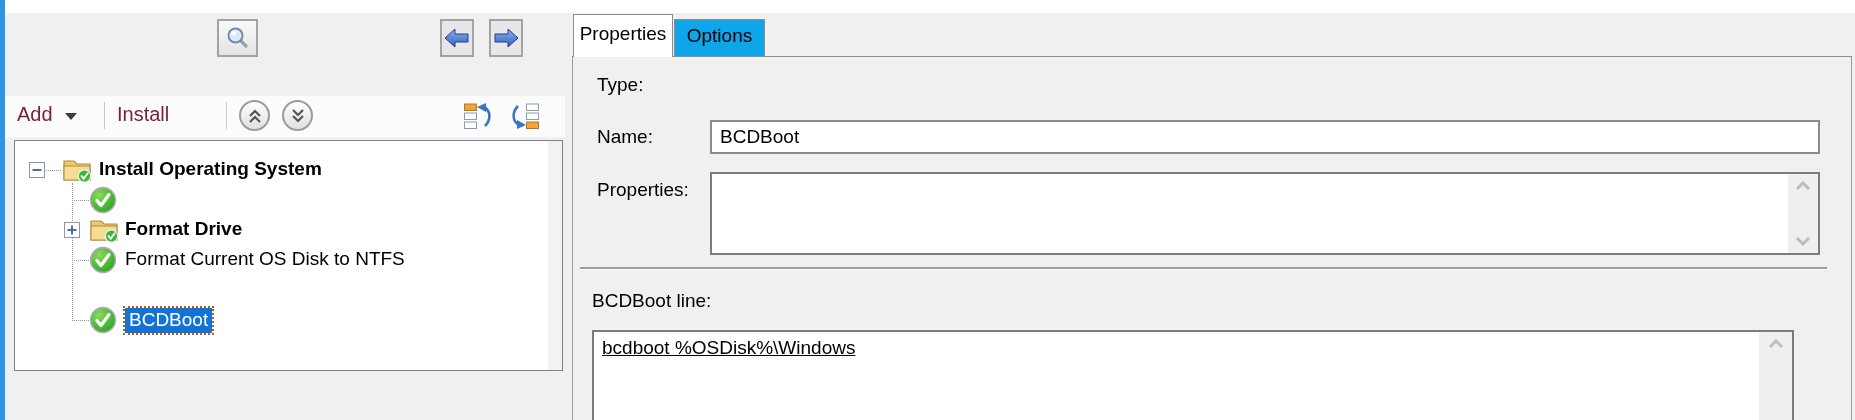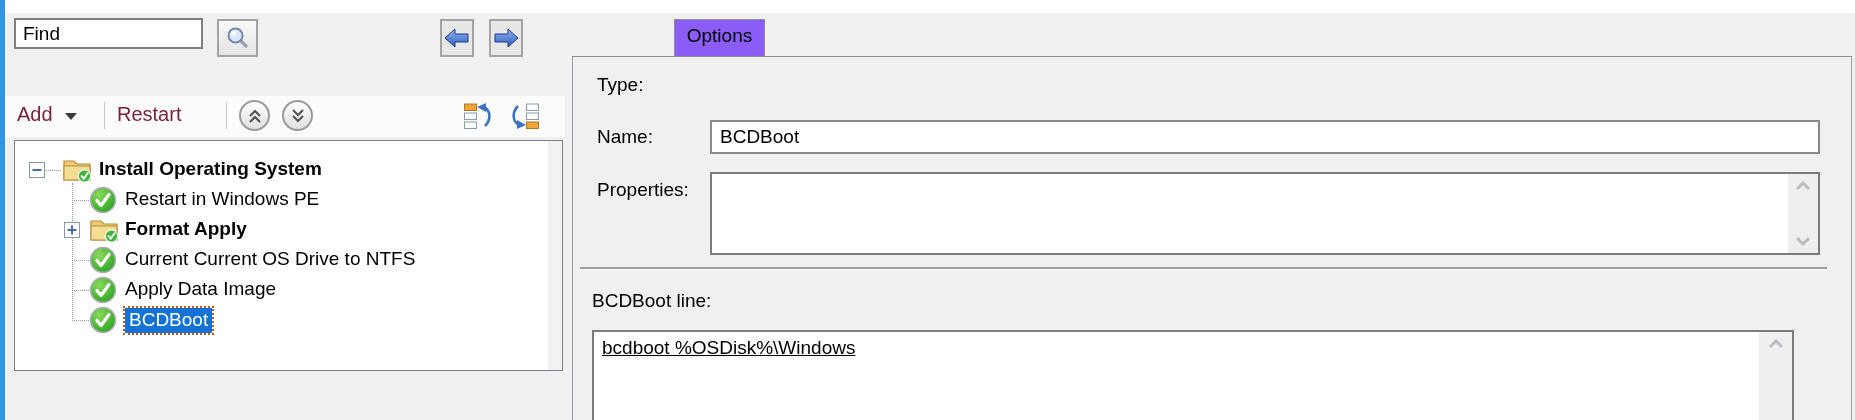--- a/index.html
+++ b/index.html
@@ -65,21 +65,21 @@
   #vline{position:absolute;left:57px;top:42px;height:138px;width:0;border-left:1px dotted #9a9a9a;}
   .sel{
     background:#1373d4;color:#fff;padding:1px 4px 2px 4px;
     outline:2px dotted #b35c1c;outline-offset:0px;
   }
 
   
   .tab{position:absolute;box-sizing:border-box;border:1px solid #8a8d93;border-bottom:none;
     display:flex;align-items:flex-start;justify-content:center;font-size:19px;cursor:default;}
   #tab-properties{left:573px;top:14px;width:100px;height:43px;background:#fff;z-index:3;padding-top:8px;}
-  #tab-options{left:674px;top:19px;width:91px;height:38px;background:#8b5cf6;z-index:1;padding-top:5px;}
+  #tab-options{left:674px;top:19px;width:91px;height:38px;background:#0ea5e9;z-index:1;padding-top:5px;}
   #page-top-border{position:absolute;left:572px;top:56px;width:1280px;height:1px;background:#8a8d93;z-index:2;}
   #page-left-border{position:absolute;left:572px;top:56px;width:1px;height:364px;background:#9a9da3;}
   #page-right-border{position:absolute;left:1851px;top:56px;width:1px;height:364px;background:#9a9da3;}
 
   
   .fld-label{position:absolute;font-size:19px;color:#000;cursor:default;white-space:nowrap;}
   .field{
     position:absolute;box-sizing:border-box;border:2px solid #8b8b8b;font-size:19px;
     display:flex;align-items:center;padding-left:8px;white-space:nowrap;overflow:hidden;
   }
@@ -94,21 +94,20 @@
   #separator{position:absolute;left:580px;top:267px;width:1247px;height:0;border-top:2px solid #9c9c9c;border-bottom:1px solid #fdfdfd;}
   .boxtext{position:absolute;left:8px;top:5px;font-size:19px;white-space:pre;text-decoration:underline;}
 </style>
 </head>
 <body>
 
 <div id="screen">
   <div id="top-strip"></div>
   <div id="left-stripe"></div>
 
-  <input id="find-input" type="text" value="Find" style="">
   <div id="search-btn" class="tool-btn">
     <svg width="26" height="26" viewBox="0 0 26 26">
       <line x1="15.5" y1="15.5" x2="21" y2="21" stroke="#9a9fa8" stroke-width="3.2" stroke-linecap="round"></line>
       <circle cx="10.5" cy="10.5" r="7" fill="#dce8f8" stroke="#7489ad" stroke-width="2"></circle>
       <circle cx="8.5" cy="8" r="2.5" fill="#ffffff" opacity="0.85"></circle>
     </svg>
   </div>
   <div id="back-btn" class="tool-btn">
     <svg width="26" height="22" viewBox="0 0 26 22">
       <defs>
@@ -132,21 +131,21 @@
     </svg>
   </div>
 
   <div id="edit-toolbar">
     <div id="add-btn" class="tb-text">
       <span>Add</span>
       <span id="add-caret"></span>
     </div>
     <div class="tb-sep" style="left:99px"></div>
     <div id="remove-btn" class="tb-text">
-      <span>Restart</span>
+      <span>Install</span>
     </div>
     <div class="tb-sep" style="left:221px"></div>
     <div id="up-btn" class="circle-btn">
       <svg width="18" height="18" viewBox="0 0 18 18">
         <polyline points="4,9 9,4 14,9" fill="none" stroke="#555" stroke-width="2.2"></polyline>
         <polyline points="4,15 9,10 14,15" fill="none" stroke="#555" stroke-width="2.2"></polyline>
       </svg>
     </div>
     <div id="down-btn" class="circle-btn">
       <svg width="18" height="18" viewBox="0 0 18 18">
@@ -199,85 +198,73 @@
       <svg style="position:absolute;left:74px;top:1px" width="28" height="28" viewBox="0 0 28 28">
         <defs>
             <radialGradient id="gg1" cx="0.35" cy="0.3" r="0.9">
           <stop offset="0" stop-color="#8ada58"></stop>
               <stop offset="1" stop-color="#1c9b1c"></stop>
             </radialGradient>
           </defs>
         <circle cx="14" cy="14" r="12.4" fill="url(#gg1)" stroke="#a9adb3" stroke-width="1.6"></circle>
         <path d="M8 14.5 l4 5 8 -11" stroke="#fff" stroke-width="3.2" fill="none" stroke-linecap="round" stroke-linejoin="round"></path>
       </svg>
-      <span class="lbl" style="left:110px">Restart in Windows PE</span>
     </div>
 
     <div class="trow" style="top:74px">
       <div class="expander" style="left:49px;top:7px">
         <svg width="12" height="12" viewBox="0 0 12 12">
           <line x1="1.5" y1="6" x2="10.5" y2="6" stroke="#4a6ea9" stroke-width="2"></line>
           <line x1="6" y1="1.5" x2="6" y2="10.5" stroke="#4a6ea9" stroke-width="2"></line>
         </svg>
       </div>
       <svg style="position:absolute;left:74px;top:2px" width="30" height="26" viewBox="0 0 30 26">
         <path d="M2 4 h10 l3 3 h13 v16 H2 z" fill="#efc96c" stroke="#b08e3e" stroke-width="1.2"></path>
         <rect x="2" y="9" width="26" height="14" fill="#f7dc93" stroke="#b08e3e"></rect>
         <circle cx="22.5" cy="19" r="6.2" fill="#3db53d" stroke="#eef7ee" stroke-width="1.2"></circle>
         <path d="M19.5 19 l2.2 2.6 4-5.4" stroke="#fff" stroke-width="1.9" fill="none" stroke-linecap="round"></path>
       </svg>
-      <span class="lbl bold" style="left:110px">Format Apply</span>
+      <span class="lbl bold" style="left:110px">Format Drive</span>
     </div>
 
     <div class="trow" style="top:104px">
       <div class="hstub" style="left:57px;top:15px;width:17px"></div>
       <svg style="position:absolute;left:74px;top:1px" width="28" height="28" viewBox="0 0 28 28">
         <defs>
             <radialGradient id="gg2" cx="0.35" cy="0.3" r="0.9">
           <stop offset="0" stop-color="#8ada58"></stop>
               <stop offset="1" stop-color="#1c9b1c"></stop>
             </radialGradient>
           </defs>
         <circle cx="14" cy="14" r="12.4" fill="url(#gg2)" stroke="#a9adb3" stroke-width="1.6"></circle>
         <path d="M8 14.5 l4 5 8 -11" stroke="#fff" stroke-width="3.2" fill="none" stroke-linecap="round" stroke-linejoin="round"></path>
       </svg>
-      <span class="lbl" style="left:110px">Current Current OS Drive to NTFS</span>
-    </div>
-
-    <div class="trow" style="top:134px">
-      <div class="hstub" style="left:57px;top:15px;width:17px"></div>
-      <svg style="position:absolute;left:74px;top:1px" width="28" height="28" viewBox="0 0 28 28">
-        <defs>
-            <radialGradient id="gg3" cx="0.35" cy="0.3" r="0.9">
-          <stop offset="0" stop-color="#8ada58"></stop>
-              <stop offset="1" stop-color="#1c9b1c"></stop>
-            </radialGradient>
-          </defs>
-        <circle cx="14" cy="14" r="12.4" fill="url(#gg3)" stroke="#a9adb3" stroke-width="1.6"></circle>
-        <path d="M8 14.5 l4 5 8 -11" stroke="#fff" stroke-width="3.2" fill="none" stroke-linecap="round" stroke-linejoin="round"></path>
-      </svg>
-      <span class="lbl" style="left:110px">Apply Data Image</span>
-    </div>
+      <span class="lbl" style="left:110px">Format Current OS Disk to NTFS</span>
+    </div>
+
 
     <div class="trow" style="top:164px">
       <div class="hstub" style="left:57px;top:15px;width:17px"></div>
       <svg style="position:absolute;left:74px;top:1px" width="28" height="28" viewBox="0 0 28 28">
         <defs>
             <radialGradient id="gg4" cx="0.35" cy="0.3" r="0.9">
           <stop offset="0" stop-color="#8ada58"></stop>
               <stop offset="1" stop-color="#1c9b1c"></stop>
             </radialGradient>
           </defs>
         <circle cx="14" cy="14" r="12.4" fill="url(#gg4)" stroke="#a9adb3" stroke-width="1.6"></circle>
         <path d="M8 14.5 l4 5 8 -11" stroke="#fff" stroke-width="3.2" fill="none" stroke-linecap="round" stroke-linejoin="round"></path>
       </svg>
       <span class="lbl sel" style="left:110px">BCDBoot</span>
     </div>
   </div>
 
+  <div id="tab-properties" class="tab">
+    <span>Properties</span>
+  </div>
   <div id="tab-options" class="tab">
     <span>Options</span>
   </div>
   <div id="page-top-border"></div>
   <div id="page-left-border"></div>
   <div id="page-right-border"></div>
 
   <span class="fld-label" style="left:597px;top:74px">Type:</span>
 
   <span class="fld-label" style="left:597px;top:126px">Name:</span>

